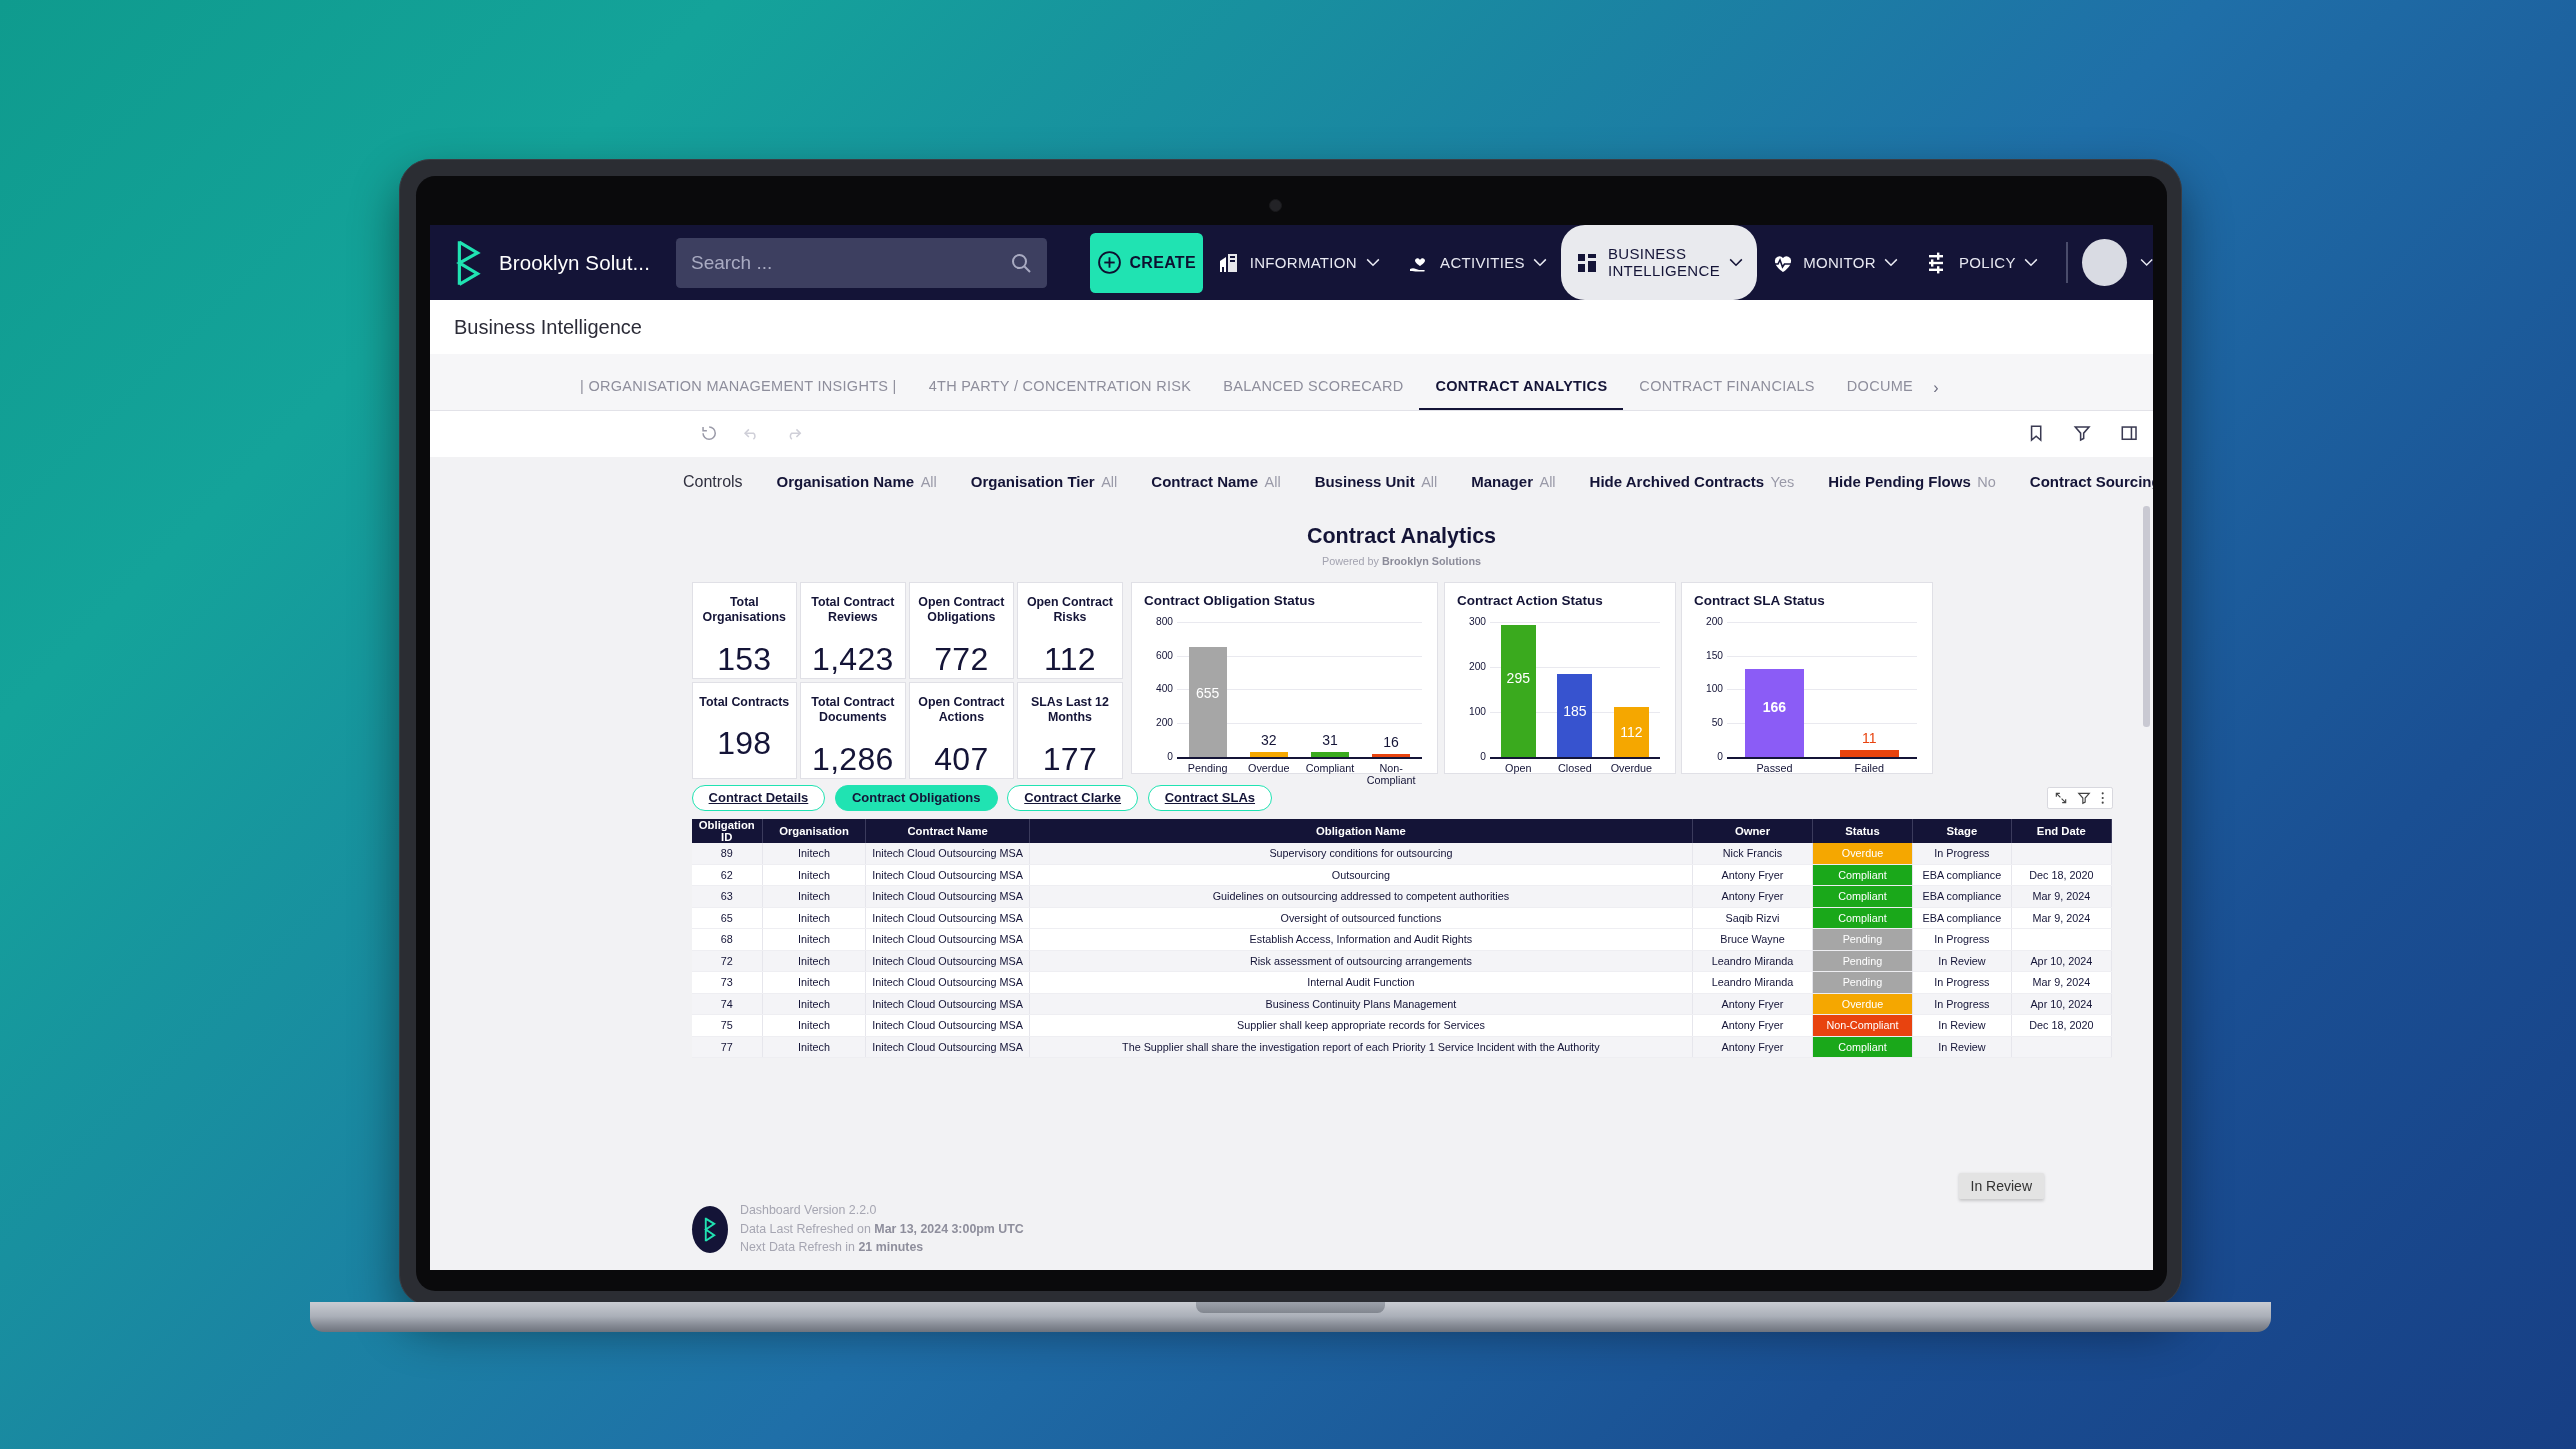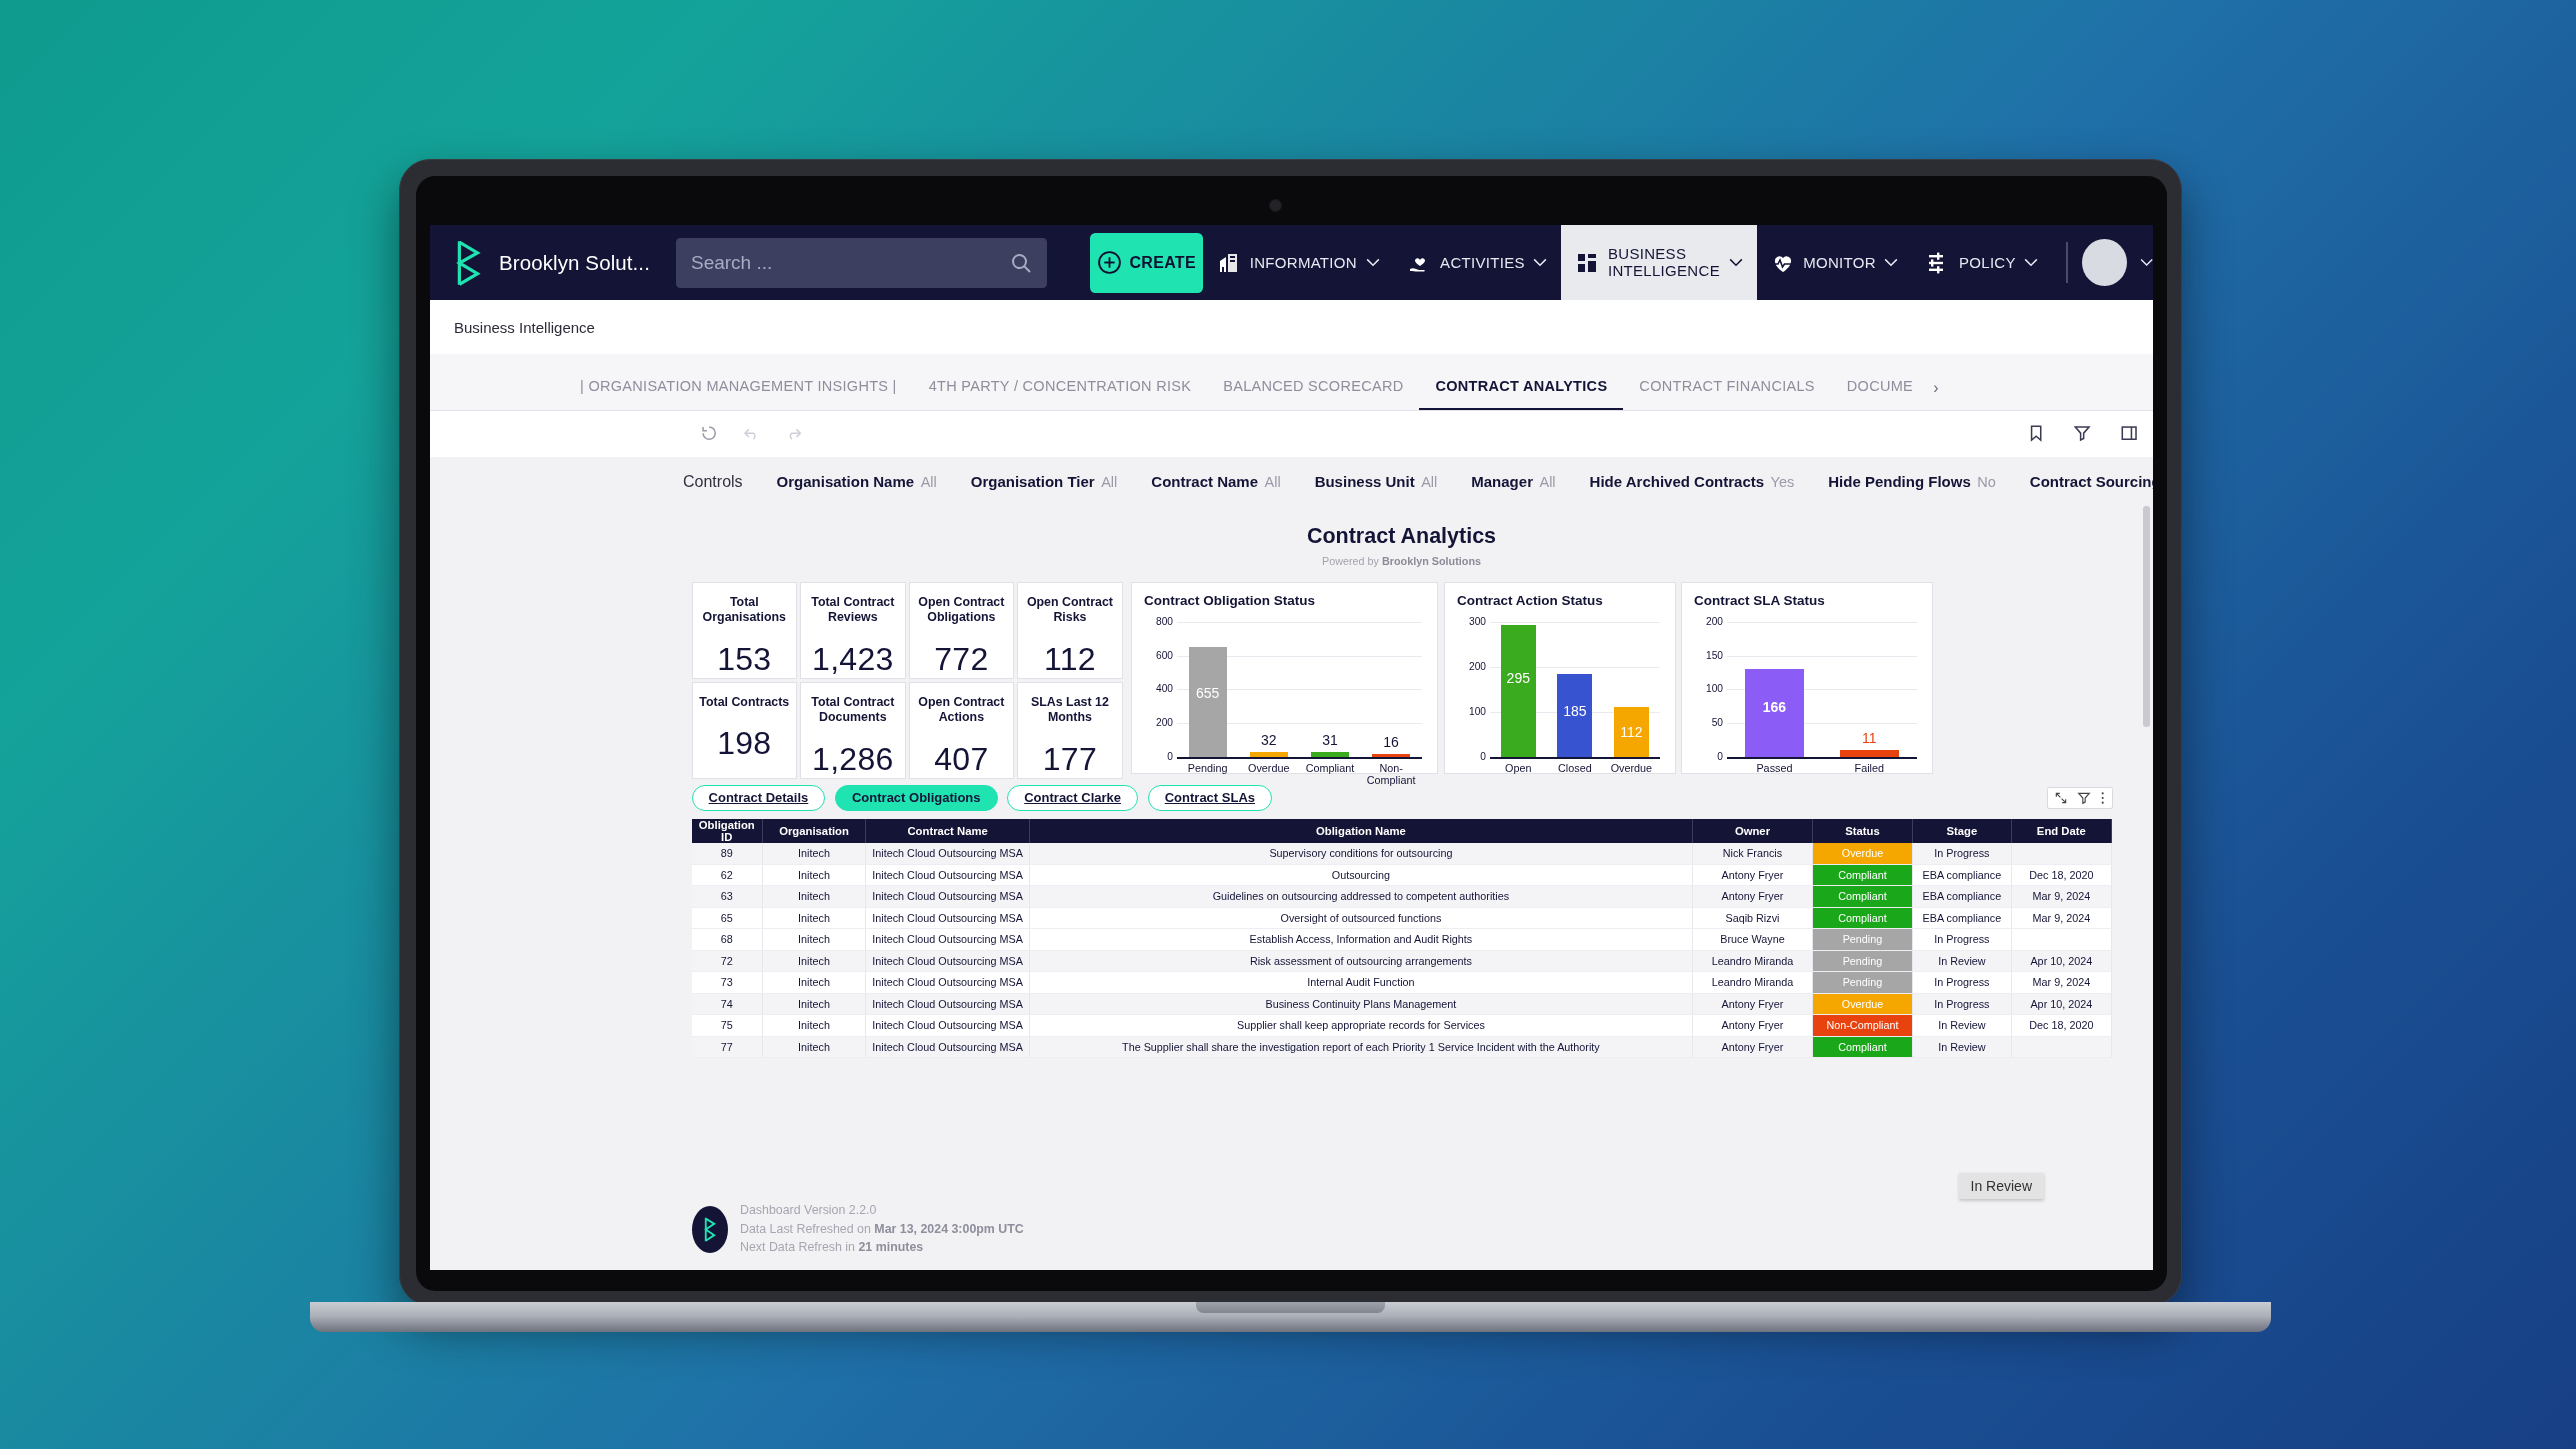--- a/index.html
+++ b/index.html
@@ -61,35 +61,35 @@
     gap: 7.5px; cursor: pointer;
   }
   .create-btn .lbl { color: #0d1030; font-size: 16px; font-weight: bold; letter-spacing: 0.3px; }
 
   .navitem {
     display: flex; align-items: center; gap: 8.6px; height: 75px; padding: 0 14px;
     cursor: pointer;
   }
   .navitem .lbl { color: #e8e9f2; font-size: 15px; letter-spacing: 0.3px; white-space: nowrap; }
   .navitem.two-line .lbl { line-height: 1.12; text-align: left; }
-  .navitem.active { background: #e9eaee; }
+  .navitem.active { background: #e9eaee; border-radius: 24px; }
   .navitem.active .lbl { color: #141437; }
   .navitem.active svg { fill: #141437; }
   .navitem svg { fill: #ffffff; }
   .chev { width: 14px; height: 8.6px; }
 
   .divider-v { width: 1.6px; height: 41px; background: #4a4c6b; margin: 0 14px; }
   .avatar { width: 47px; height: 47px; border-radius: 50%; background: #d9dbe3; }
 
   
   #pageheader {
     position: absolute; left: 0; top: 75px; width: 1723px; height: 54px;
     background: #ffffff; display: flex; align-items: center;
   }
-  #pageheader .t { margin-left: 24px; font-size: 15px; color: #2c2c38; }
+  #pageheader .t { margin-left: 24px; font-size: 20px; color: #2c2c38; }
 
   
   #dashtabs {
     position: absolute; left: 0; top: 129px; width: 1723px; height: 57px;
     background: #f6f6f8; display: flex; align-items: flex-end; padding-left: 134px;
     border-bottom: 0.5px solid #e2e2e8;
   }
   .dtab {
     font-size: 14.5px; color: #8e8e9c; letter-spacing: 0.3px; padding: 0 16px 14px 16px;
     white-space: nowrap; cursor: pointer; border-bottom: 2.7px solid transparent;

